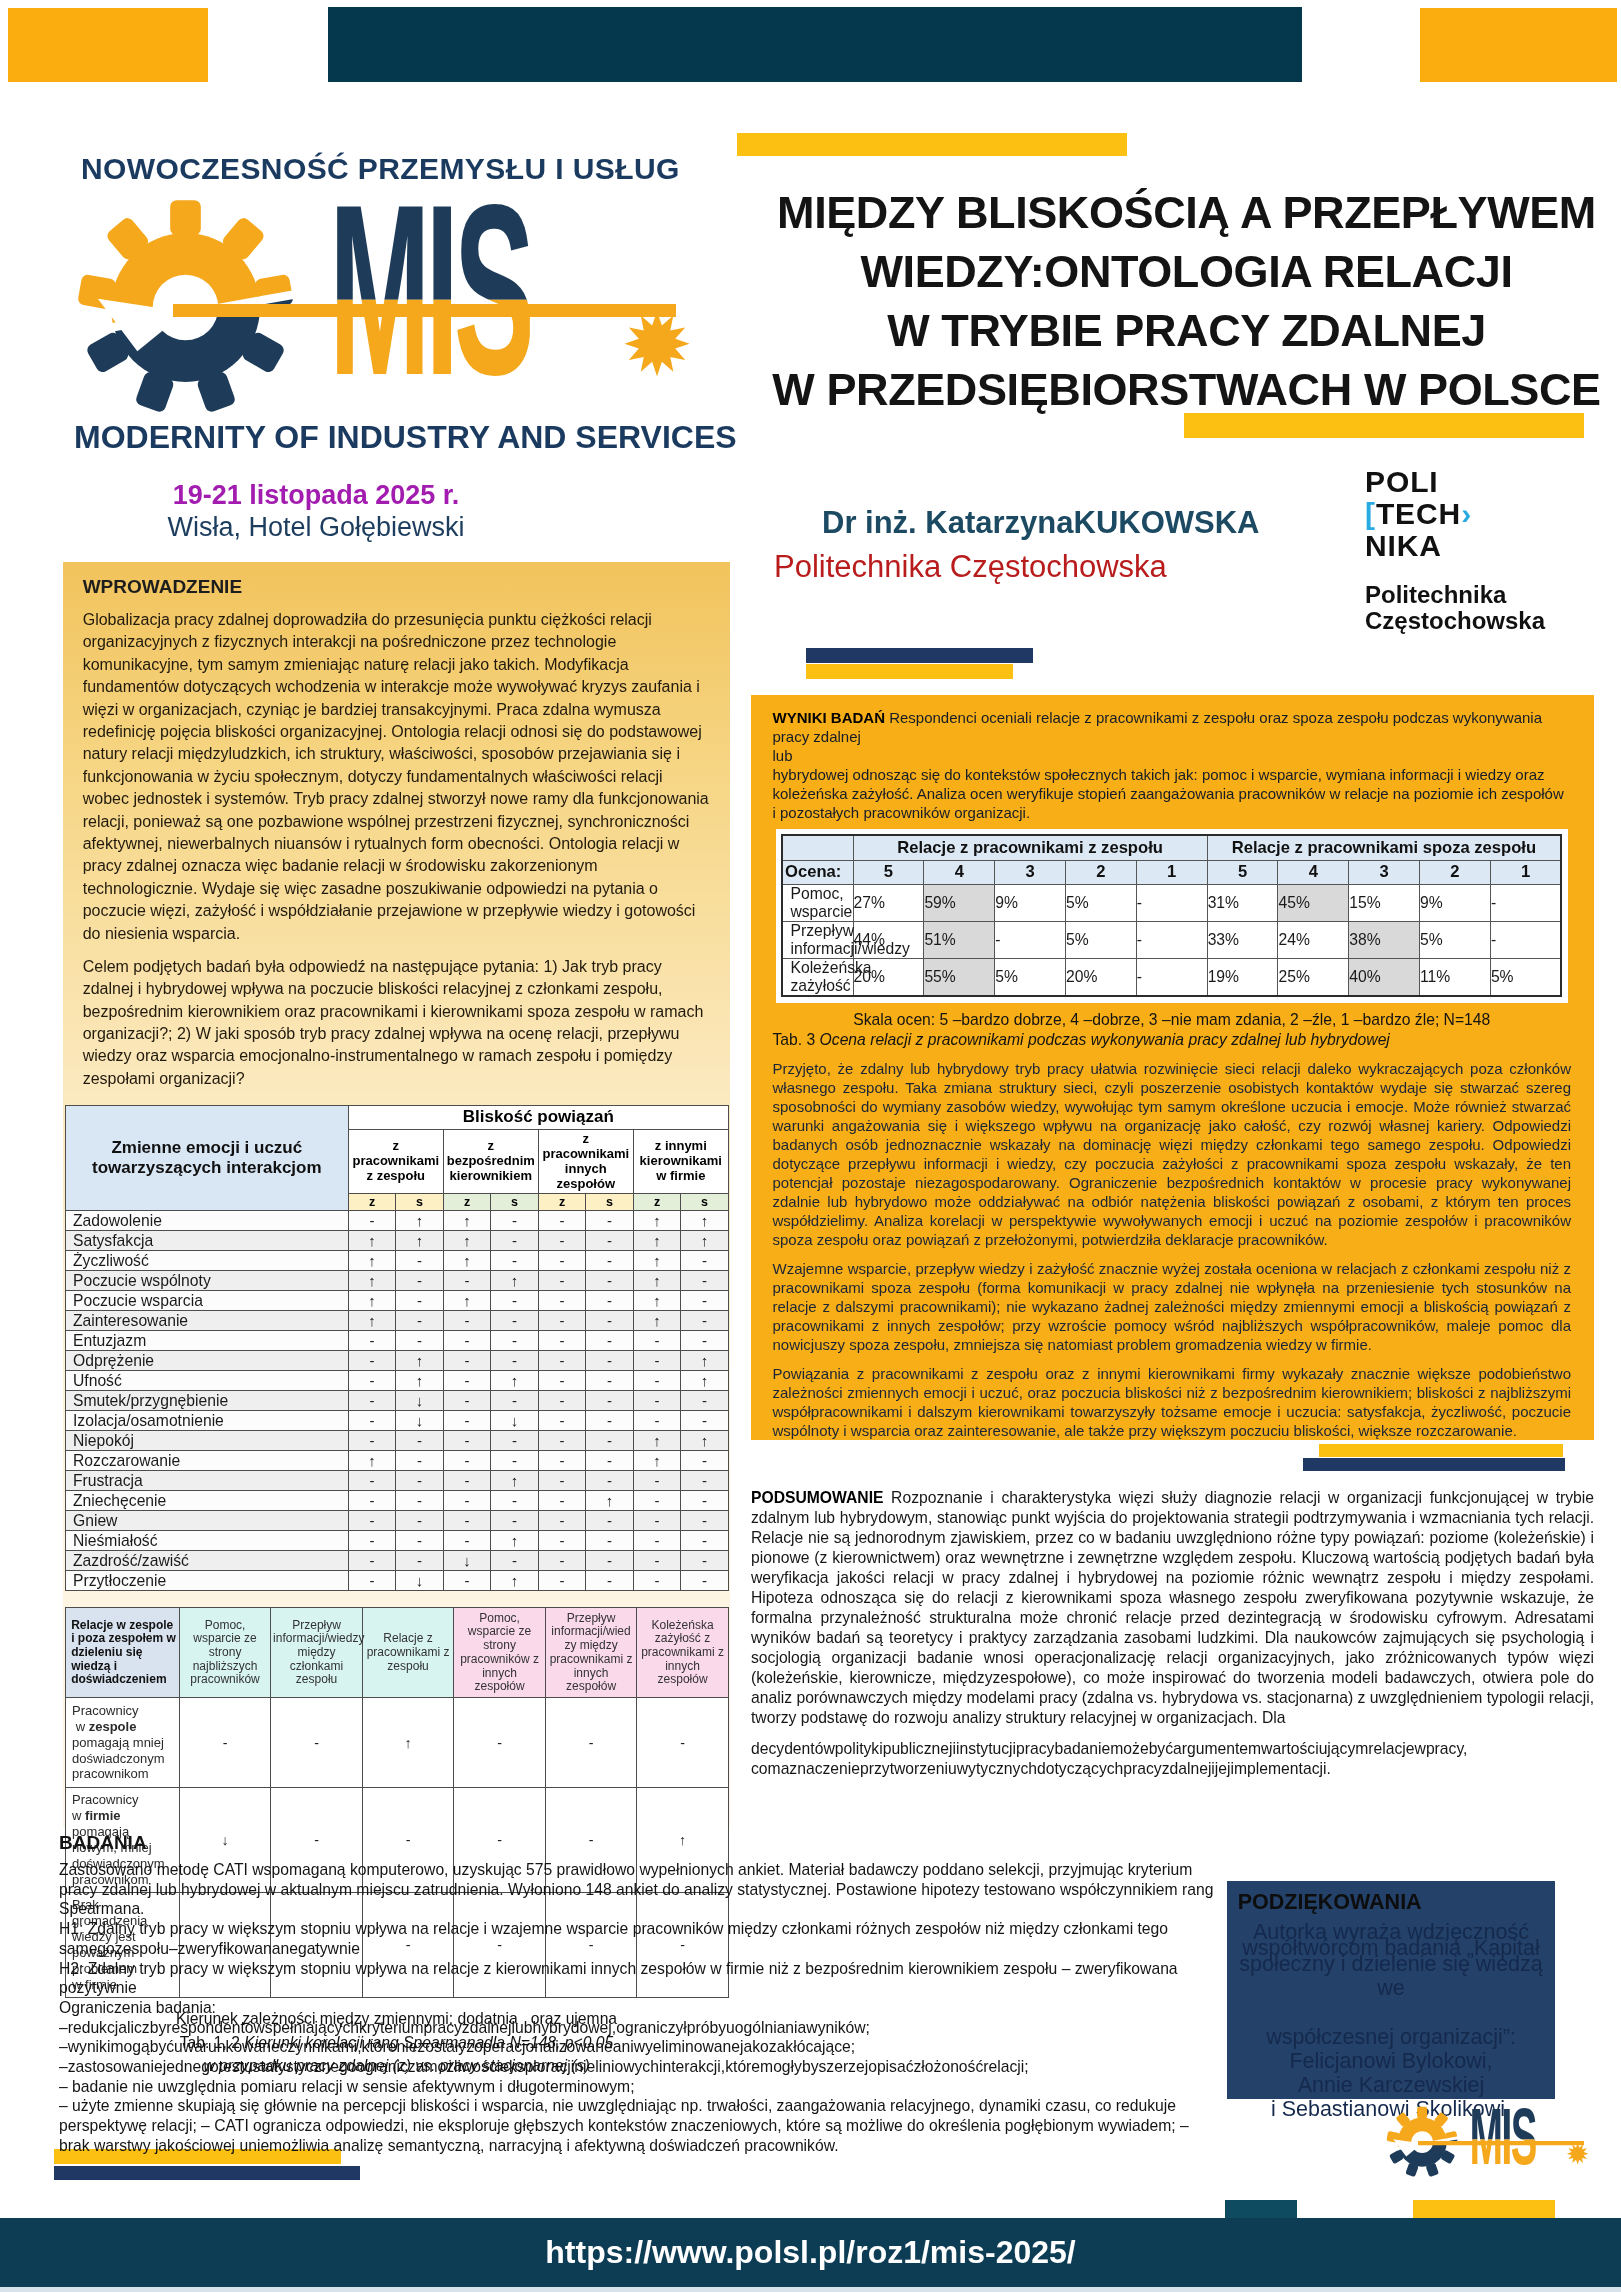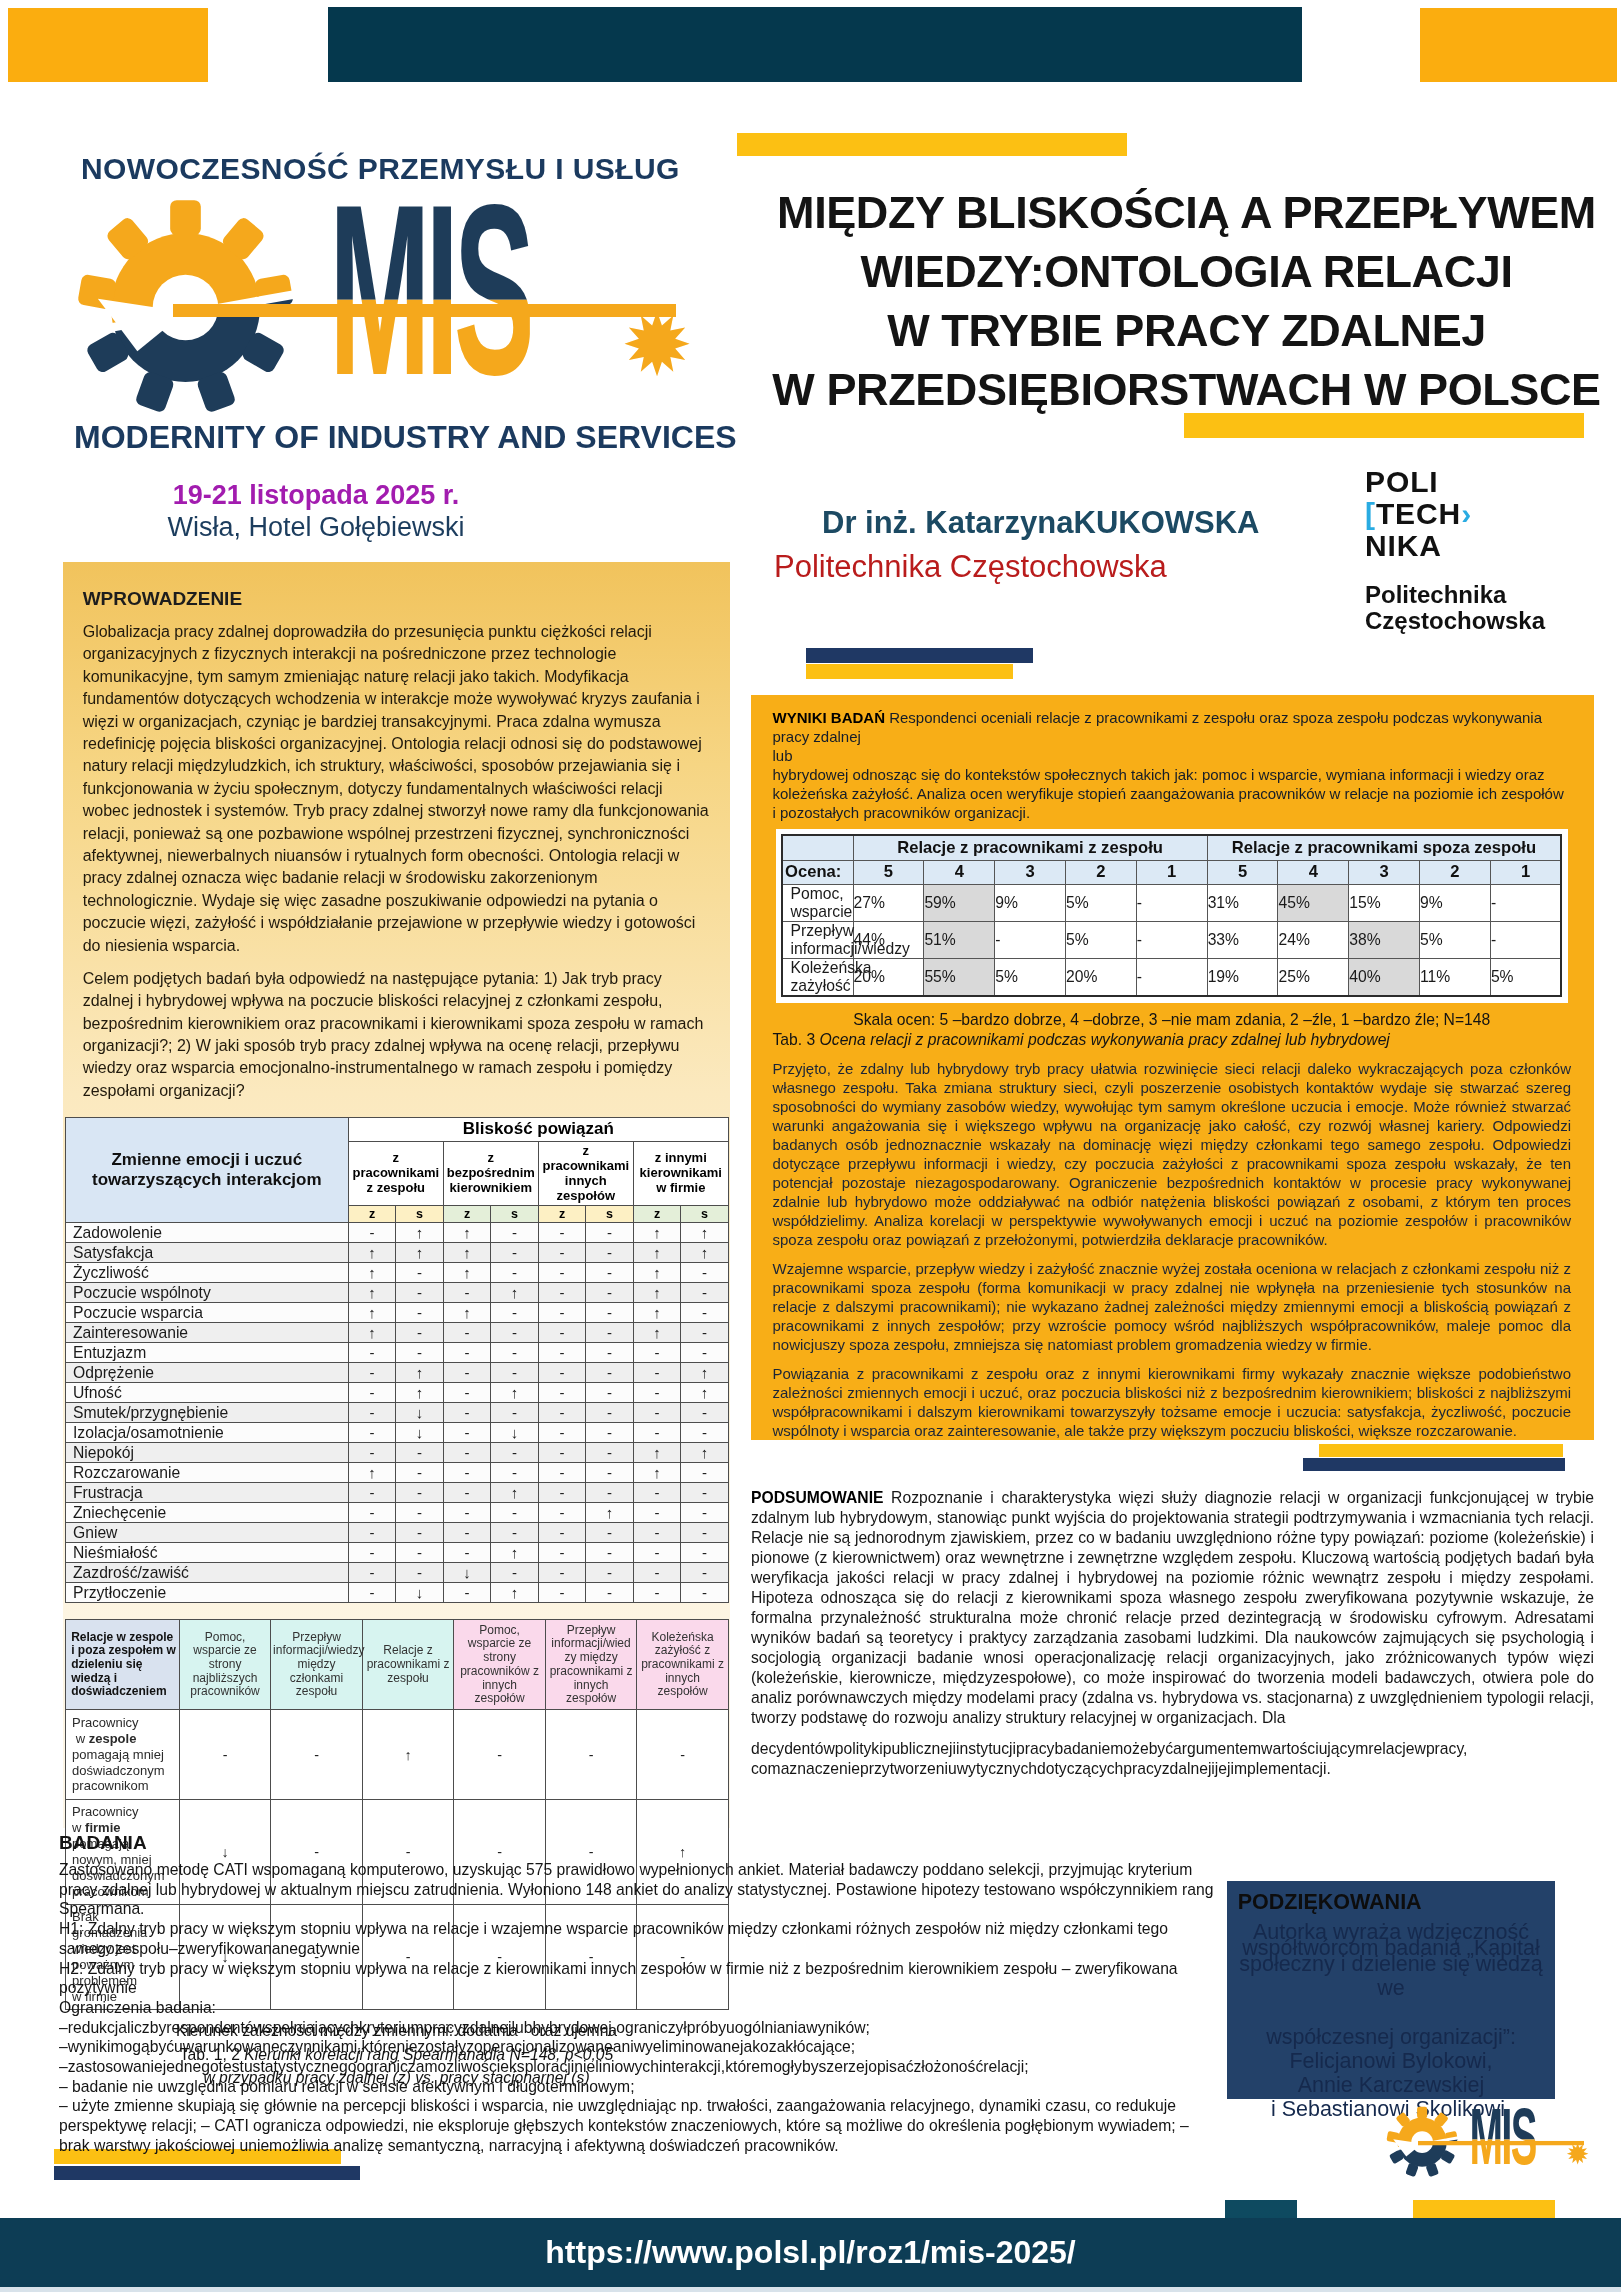--- a/index.html
+++ b/index.html
@@ -52,21 +52,21 @@
 
   
   .pcz { left:1365px; top:466px; color:#111; }
   .pcz-line { font-size:30px; font-weight:800; line-height:32px; letter-spacing:0.9px; }
   .pcz-cyan { color:#29ABE2; font-weight:800; }
   .pcz-name { margin-top:19.7px; font-size:24px; font-weight:bold; line-height:26px; }
 
   
   .intro-panel { left:63px; top:562px; width:667px; height:1266px;
     background:linear-gradient(180deg,#F1C35C 0%,#F6D583 16%,#FBE9BF 42%,#FDF4DE 72%,#FDF6E8 100%); }
-  .intro-h { padding:14.3px 19.7px 0 19.7px; font-size:19px; font-weight:bold; color:#1d1d1d;margin-top:12px; }
+  .intro-h { padding:14.3px 19.7px 0 19.7px; font-size:19px; font-weight:bold; color:#1d1d1d; }
   .intro-p { margin:10.7px 19.7px 0 19.7px; font-size:16px; line-height:22.4px; color:#211a0d; }
 
   
   table { border-collapse:collapse; }
   .emo { width:664px; margin:14.3px 0 0 1.8px; table-layout:fixed; background:#fff; }
   .emo th, .emo td { border:0.9px solid #4d4d4d; }
   .eh-label { width:283px; background:#D9E6F4; font-size:17px; font-weight:bold; color:#111; padding:3.6px; }
   .eh-span { background:#fff; font-size:17px; font-weight:bold; padding:1.8px; }
   .eh-group { background:#fff; font-size:13px; font-weight:bold; line-height:1.15; padding:1.8px 0.9px; }
   .eh-zs { font-size:12.5px; font-weight:bold; padding:0.9px; }

